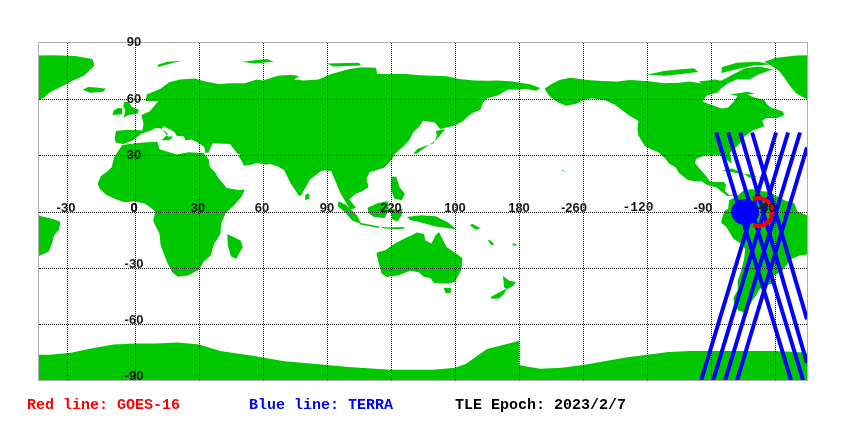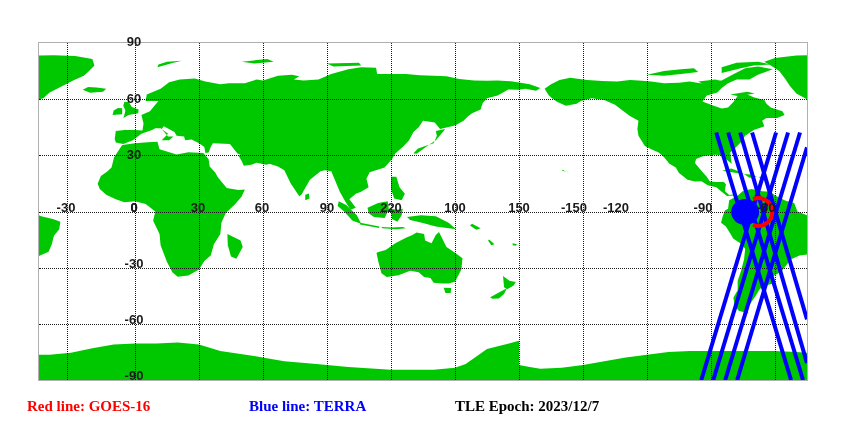--- a/index.html
+++ b/index.html
@@ -83,21 +83,21 @@
   
   #legend {
     position: absolute;
     left: 0;
     top: 396px;
     width: 850px;
     height: 26px;
   }
   .legend-entry {
     position: absolute;
-    font-family: Liberation Serif, serif;
+    font-family: Liberation Mono, monospace;
     font-size: 15px;
     font-weight: bold;
     white-space: nowrap;
     line-height: 20px;
   }
   #legend-red   { left: 27px;  color: #ff0000; }
   #legend-blue  { left: 249px; color: #0000ff; }
   #legend-epoch { left: 455px; color: #000000; }
 </style>
 </head>
@@ -341,31 +341,31 @@
   </svg>
 </div>
 
 <div class="tick-label lon" style="left:66px;  top:207px;">-30</div>
 <div class="tick-label lon" style="left:134px; top:207px;">0</div>
 <div class="tick-label lon" style="left:198px; top:207px;">30</div>
 <div class="tick-label lon" style="left:262px; top:207px;">60</div>
 <div class="tick-label lon" style="left:327px; top:207px;">90</div>
 <div class="tick-label lon" style="left:391px; top:207px;">220</div>
 <div class="tick-label lon" style="left:455px; top:207px;">100</div>
-<div class="tick-label lon" style="left:519px; top:207px;">150</div>
-<div class="tick-label lon" style="left:574px; top:207px;">-150</div>
-<div class="tick-label lon" style="left:616px; top:207px;">-120</div>
+<div class="tick-label lon" style="left:519px; top:207px;">180</div>
+<div class="tick-label lon" style="left:574px; top:207px;">-260</div>
+<div class="tick-label lon" style="left:638px; top:207px;font-family:Liberation Mono, monospace;">-120</div>
 <div class="tick-label lon" style="left:703px; top:207px;">-90</div>
 <div class="tick-label lon" style="left:766px; top:207px;">-60</div>
 
 <div class="tick-label lat" style="left:134px; top:41px;">90</div>
 <div class="tick-label lat" style="left:134px; top:98px;">60</div>
 <div class="tick-label lat" style="left:134px; top:154px;">30</div>
 <div class="tick-label lat" style="left:134px; top:207px;">0</div>
 <div class="tick-label lat" style="left:134px; top:263px;">-30</div>
 <div class="tick-label lat" style="left:134px; top:319px;">-60</div>
 <div class="tick-label lat" style="left:134px; top:375px;">-90</div>
 
 <div id="legend">
   <div class="legend-entry" id="legend-red">Red line: GOES-16</div>
   <div class="legend-entry" id="legend-blue">Blue line: TERRA</div>
-  <div class="legend-entry" id="legend-epoch">TLE Epoch: 2023/12/7</div>
+  <div class="legend-entry" id="legend-epoch">TLE Epoch: 2023/2/7</div>
 </div>
 
 </body></html>

